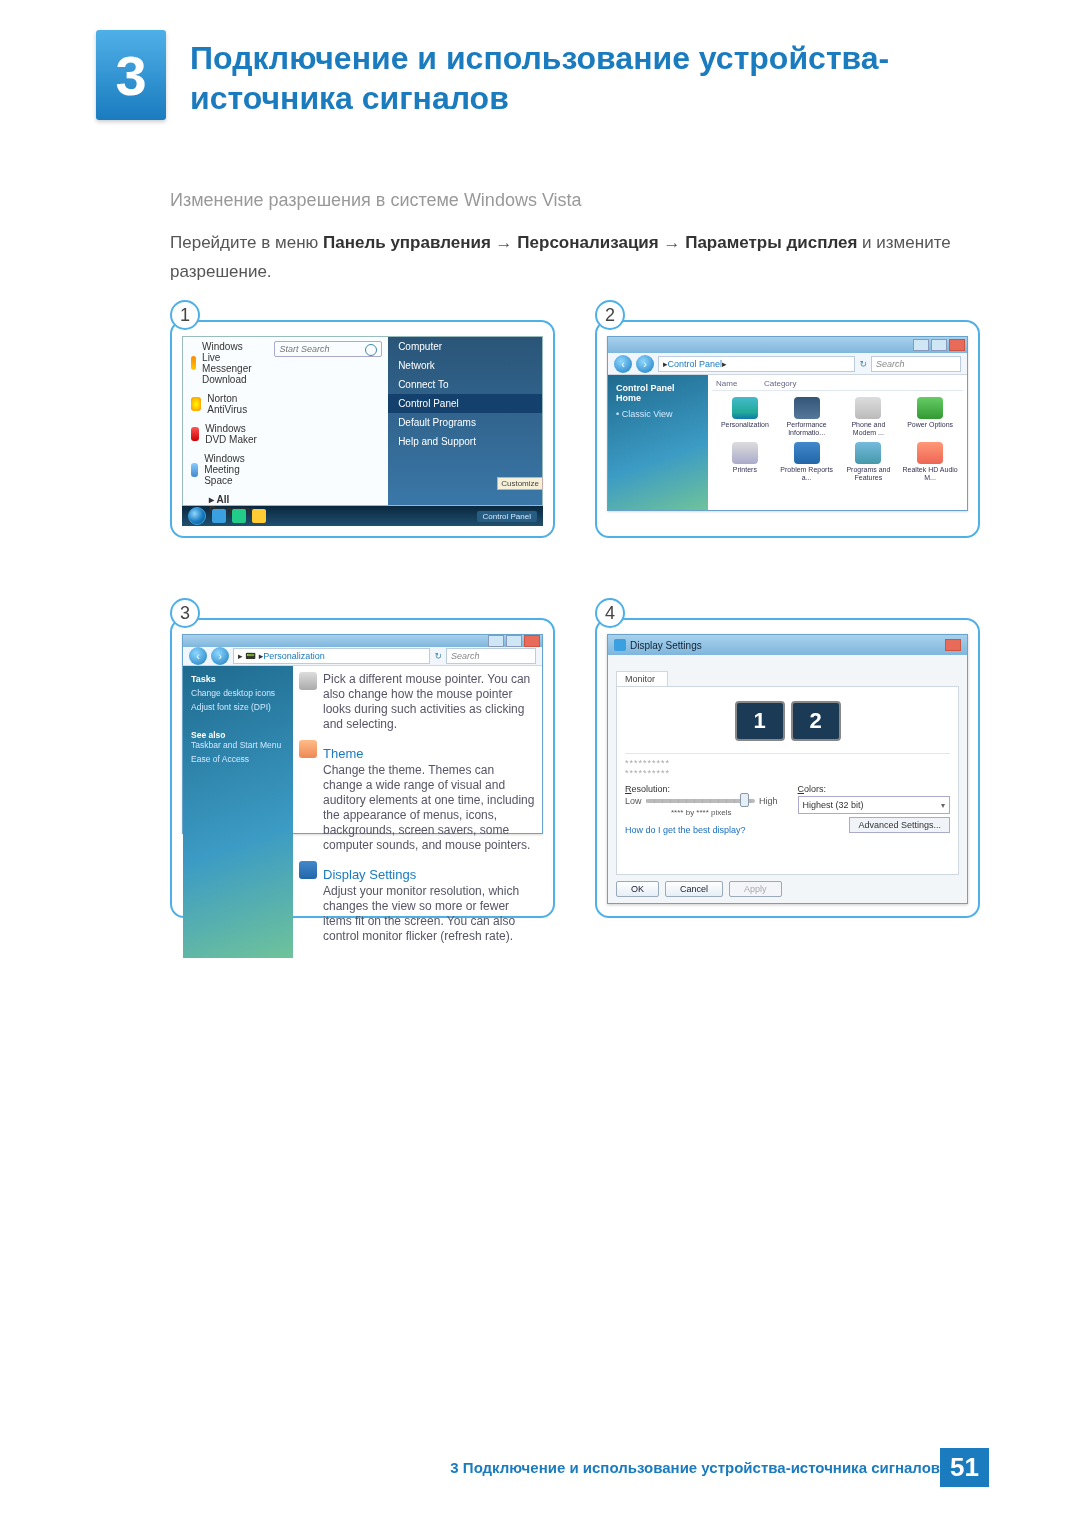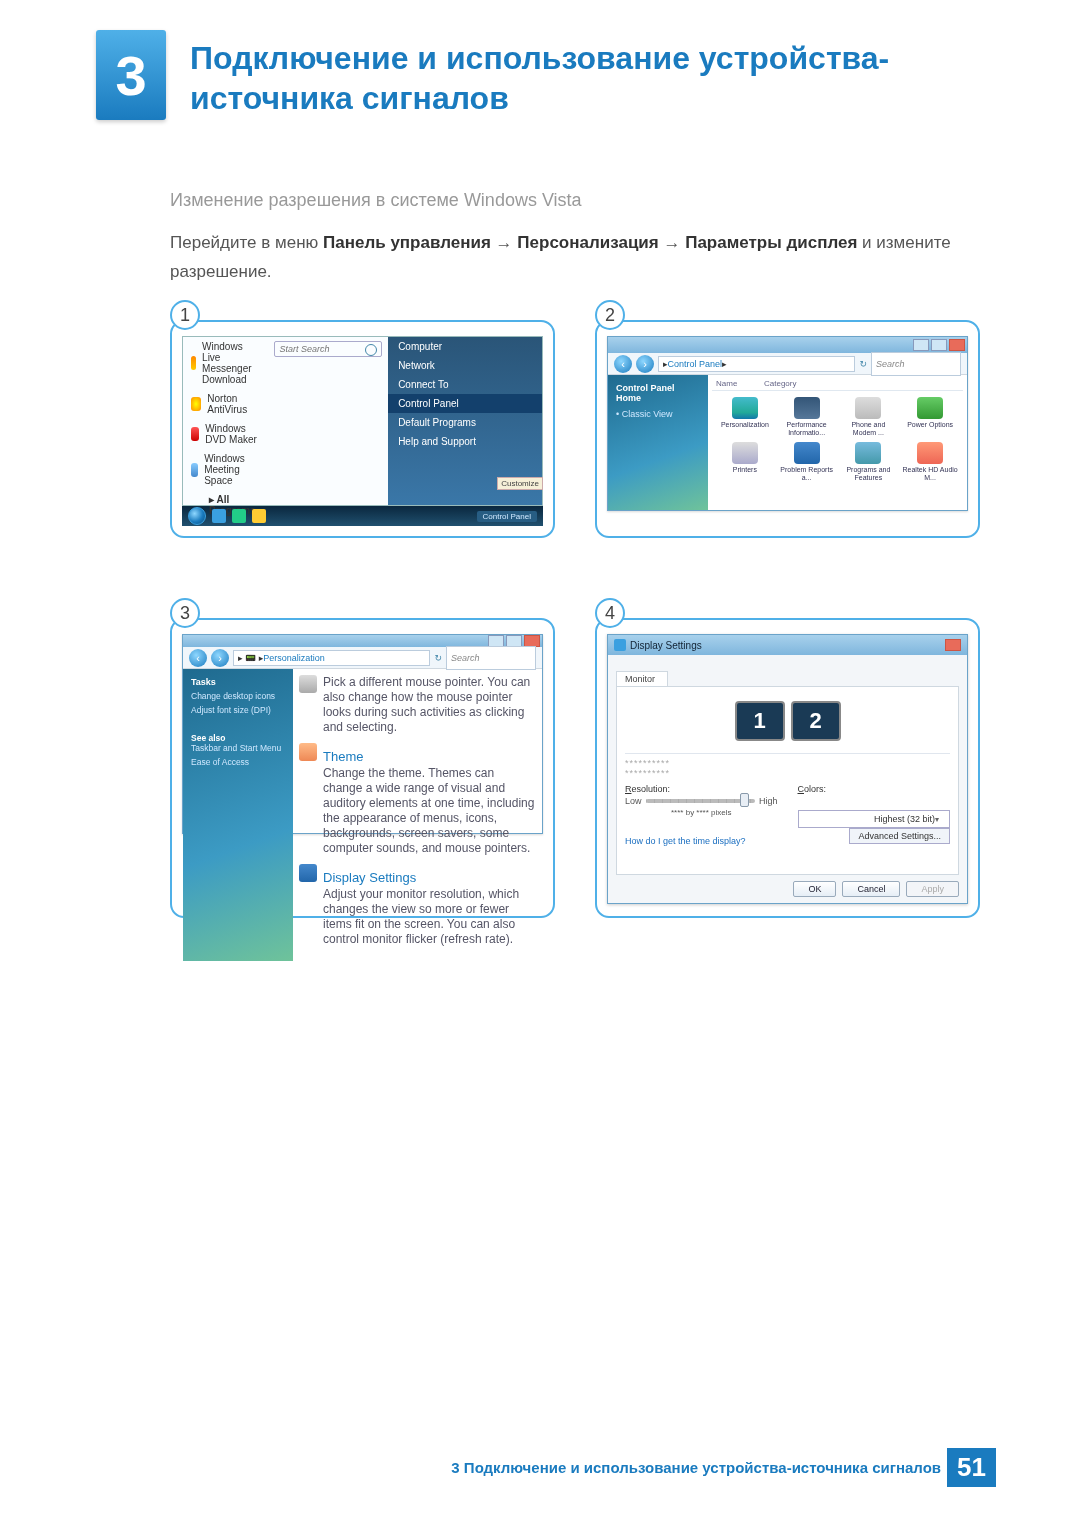--- a/index.html
+++ b/index.html
@@ -157,21 +157,21 @@
     display:flex;align-items:center;justify-content:center;
     color:#fff; font-size:11px;
   }
   .addr{
     flex:1; border:1px solid #bcd; height:16px;
     display:flex;align-items:center; padding:0 4px; color:#333;
     background:#fff;
   }
   .addr .crumb{color:#1a7bbf;}
   .searchbox{
-    width:90px;border:1px solid #bcd;height:24px;
+    width:90px;border:1px solid #bcd;height:16px;
     display:flex;align-items:center;padding:0 4px;color:#888;
     font-style:italic;background:#fff;
   }
   .cp-body{flex:1;display:flex;}
   .cp-side{
     width:100px;background:linear-gradient(160deg,#1f6a8f,#3c9bc4 60%,#6fc39a);
     color:#fff;padding:8px;font-size:9px;
   }
   .cp-side .lnk{display:block;margin-bottom:6px;color:#cfe8ff;}
   .cp-side .lnk.active{color:#fff;font-weight:bold;}
@@ -259,44 +259,44 @@
     background-image:repeating-linear-gradient(90deg,#999 0 1px,transparent 1px 8px);
     opacity:0.4;
   }
   .thumb{
     width:9px;height:14px;background:#e8eef5;border:1px solid #89a;
     border-radius:2px;position:absolute;top:-6px;right:6px;
   }
   .ds-res{font-size:8px;color:#555;text-align:center;margin-top:2px;}
   .ds-select{
     border:1px solid #aac;height:18px;background:#fff;
-    display:flex;align-items:center;justify-content:flex-end;
-    padding:0 10px;font-size:9px;color:#333;margin-top:16px;
+    display:flex;align-items:center;justify-content:space-between;
+    padding:0 4px;font-size:9px;color:#333;margin-top:2px;
   }
   .ds-select .arr{font-size:8px;color:#666;}
   .ds-link{color:#1a6ec0;font-size:9px;margin-top:8px;}
   .ds-adv{
     align-self:flex-end;border:1px solid #aac;background:#f0f4f9;
     padding:2px 8px;font-size:9px;color:#333;margin-top:-18px;
   }
   .ds-buttons{
-    display:flex;justify-content:flex-end;gap:6px;
+    display:flex;gap:6px;
     padding:6px 8px;
   }
   .btn{
     border:1px solid #9ab;background:linear-gradient(#fff,#e6eef6);
     padding:2px 14px;font-size:9px;color:#223;border-radius:2px;
   }
   .btn.disabled{color:#aaa;background:#f3f5f8;}
 
   
   .footer {
-    position:absolute; left:0; right:4px; bottom:40px;
+    position:absolute; left:0; right:11px; bottom:40px;
     display:flex; justify-content:flex-end; align-items:center;
-    padding-right:80px; gap:6px;
+    padding-right:80px; gap:0;
   }
   .footer-text{ color:#1a7bbf; font-size:15px; font-weight:600; }
   .page-num{
     background:#1a7bbf; color:#fff; font-size:26px; font-weight:bold;
     padding:4px 10px;
   }
 </style>
 </head>
 <body>
 
@@ -514,21 +514,21 @@
               <div class="ds-res">**** by **** pixels</div>
             </div>
             <div class="ds-col">
               <div class="ds-label"><u>C</u>olors:</div>
               <div class="ds-select">
                 <span>Highest (32 bit)</span>
                 <span class="arr">▾</span>
               </div>
             </div>
           </div>
-          <a class="ds-link">How do I get the time display?</a>
+          <a class="ds-link">How do I get the best display?</a>
           <div class="ds-adv">Advanced Settings...</div>
         </div>
         <div class="ds-buttons">
           <div class="btn">OK</div>
           <div class="btn">Cancel</div>
           <div class="btn disabled">Apply</div>
         </div>
       </div>
     </div>
 

